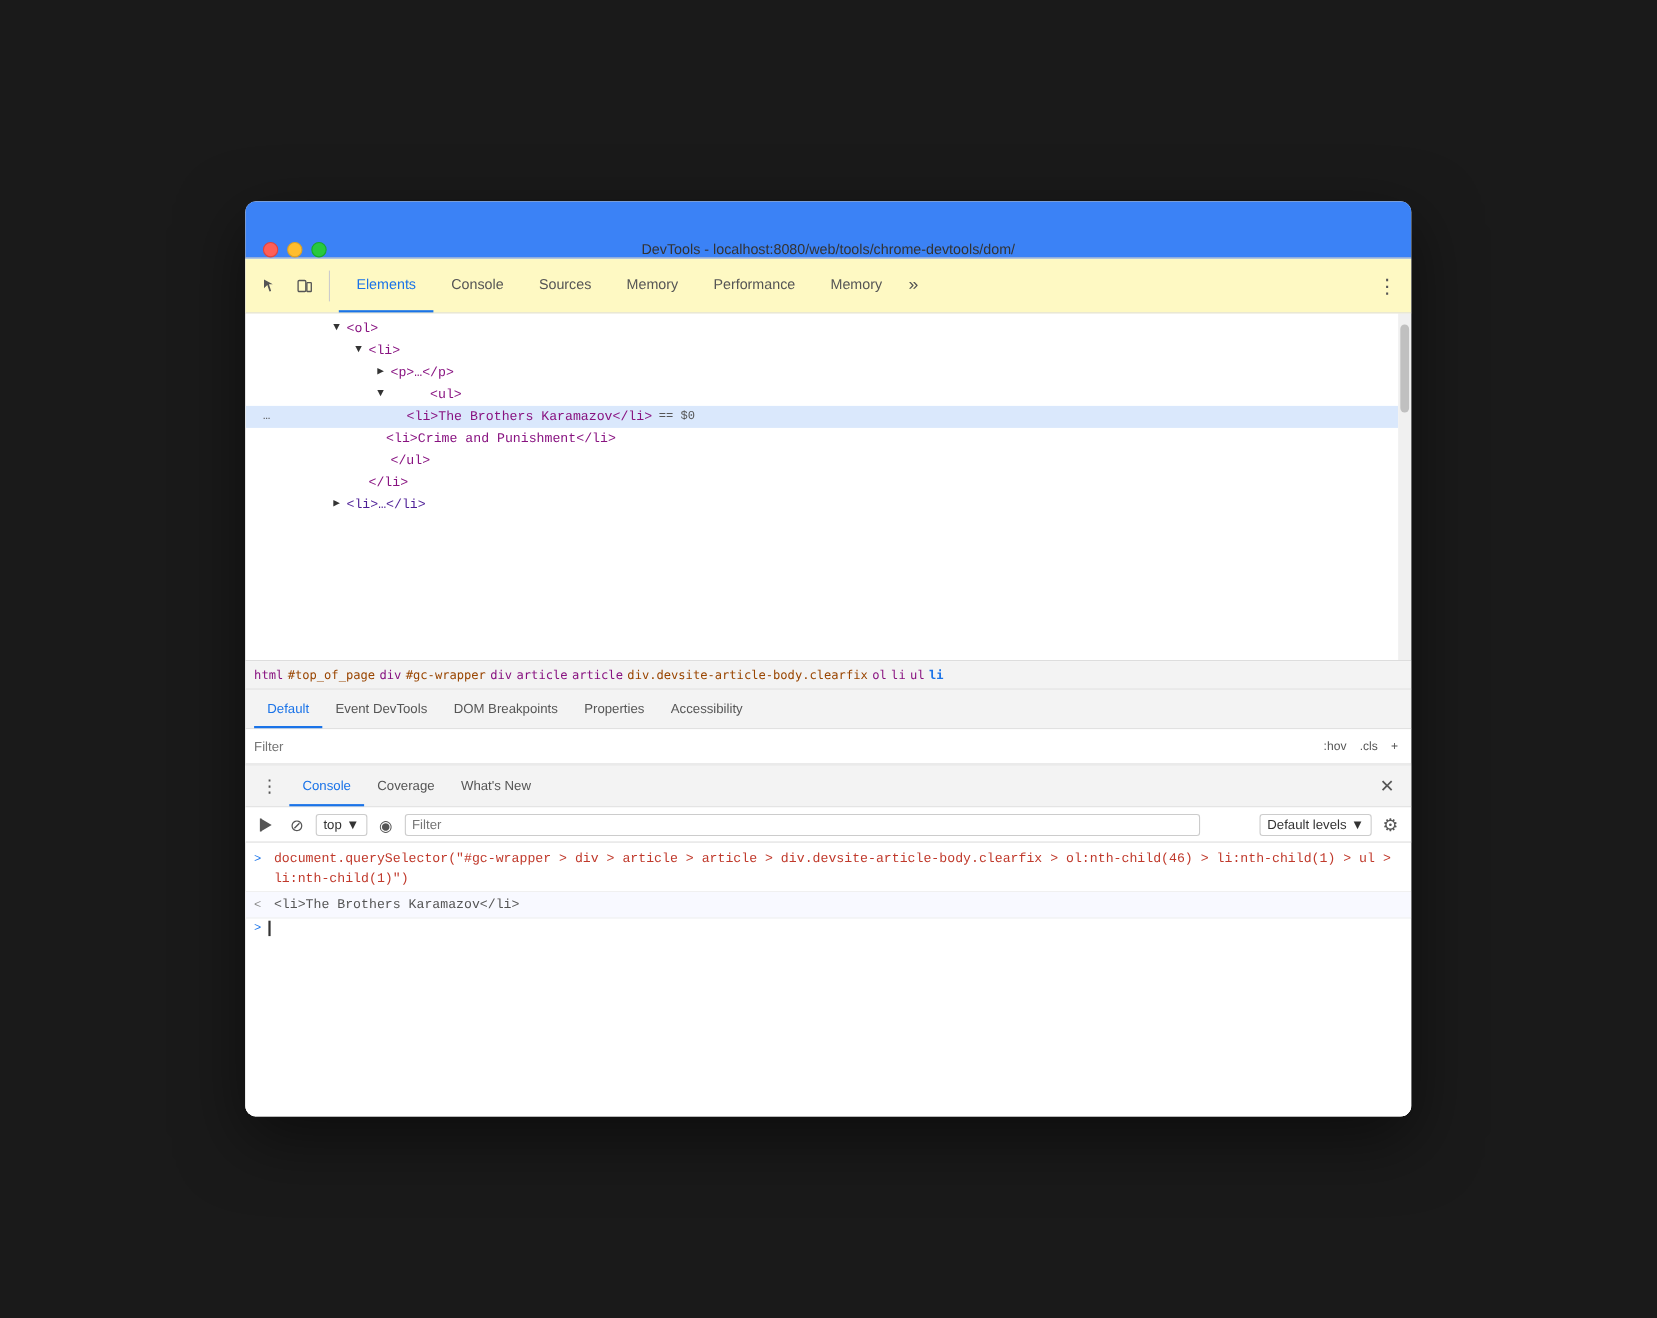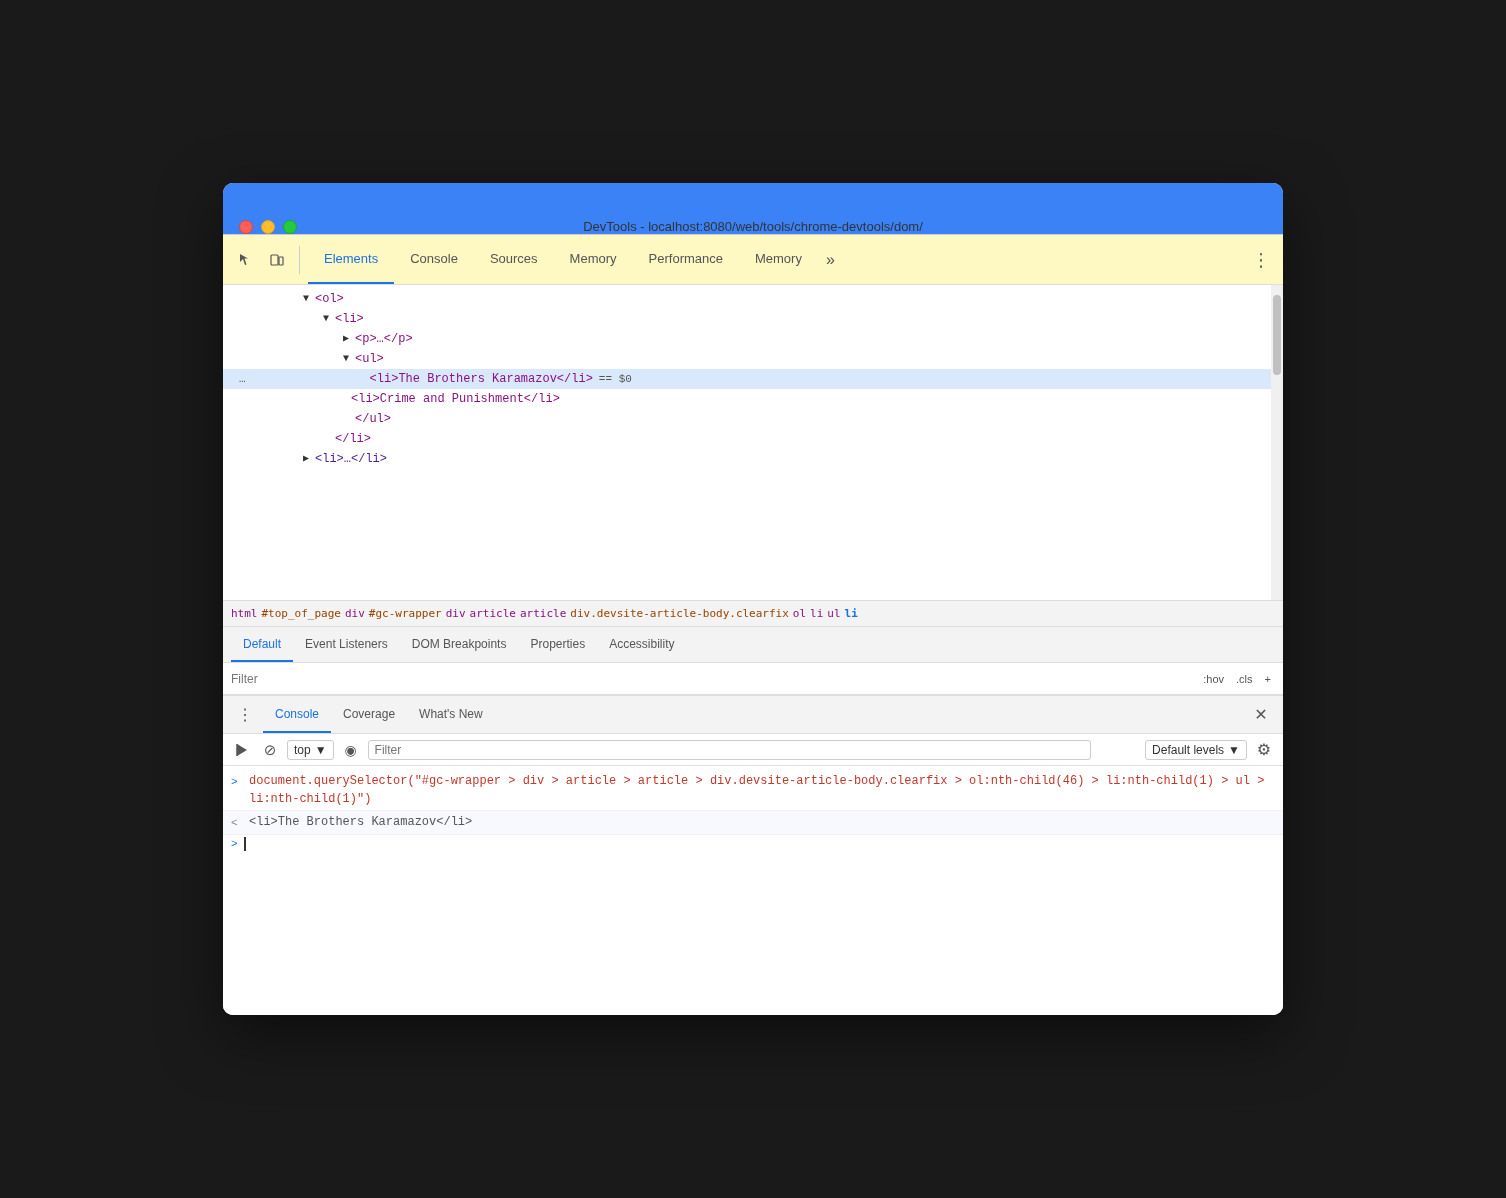--- a/index.html
+++ b/index.html
@@ -467,21 +467,21 @@
           <span class="tag" style="color:#881280;">&lt;li&gt;</span>
         </div>
 
         <div class="dom-row" style="padding-left: 120px;">
           <span class="tri">▶</span>
           <span style="color:#881280;">&lt;p&gt;…&lt;/p&gt;</span>
         </div>
 
         <div class="dom-row" style="padding-left: 120px;">
           <span class="tri">▼</span>
-          <span style="color:#881280;">&lt;ul&gt;</span>
+          <span style="color:#881280;margin-left:36px;">&lt;ul&gt;</span>
         </div>
 
         <div class="dom-row selected" style="padding-left: 8px; display:flex; align-items:center;">
           <span class="dots-prefix">…</span>
           <span style="padding-left: 120px; color:#881280; white-space:nowrap;">&lt;li&gt;The Brothers Karamazov&lt;/li&gt;</span>
           <span style="color:#555; font-size:11px; margin-left: 6px;">== $0</span>
         </div>
 
         <div class="dom-row" style="padding-left: 116px;">
           <span class="tri">&nbsp;&nbsp;</span>
@@ -520,21 +520,21 @@
       <span class="bc-item">article</span>
       <span class="bc-item special">div.devsite-article-body.clearfix</span>
       <span class="bc-item">ol</span>
       <span class="bc-item">li</span>
       <span class="bc-item">ul</span>
       <span class="bc-item" style="color:#1a73e8; font-weight:bold;">li</span>
     </div>
 
     <div class="sidebar-tabs">
       <div class="sidebar-tab active">Default</div>
-      <div class="sidebar-tab">Event Listeners</div>
+      <div class="sidebar-tab">Event DevTools</div>
       <div class="sidebar-tab">DOM Breakpoints</div>
       <div class="sidebar-tab">Properties</div>
       <div class="sidebar-tab">Accessibility</div>
     </div>
 
     <div class="filter-bar">
       <input class="filter-input" type="text" placeholder="Filter" style="">
       <div class="filter-buttons">
         <span class="filter-btn">:hov</span>
         <span class="filter-btn">.cls</span>

